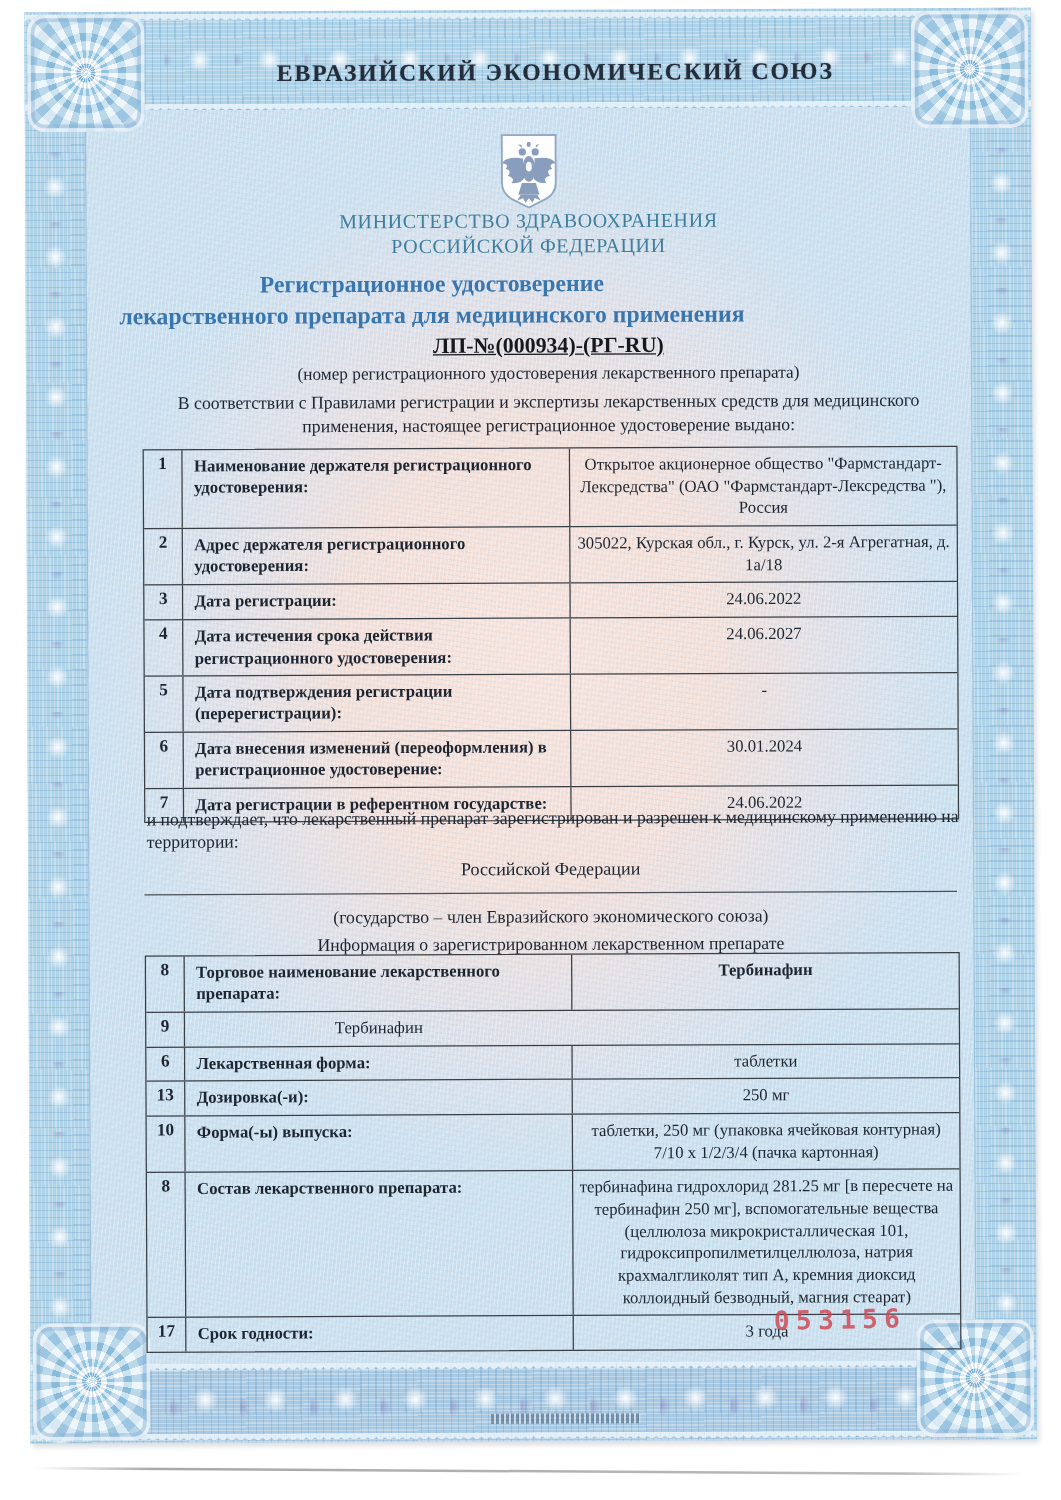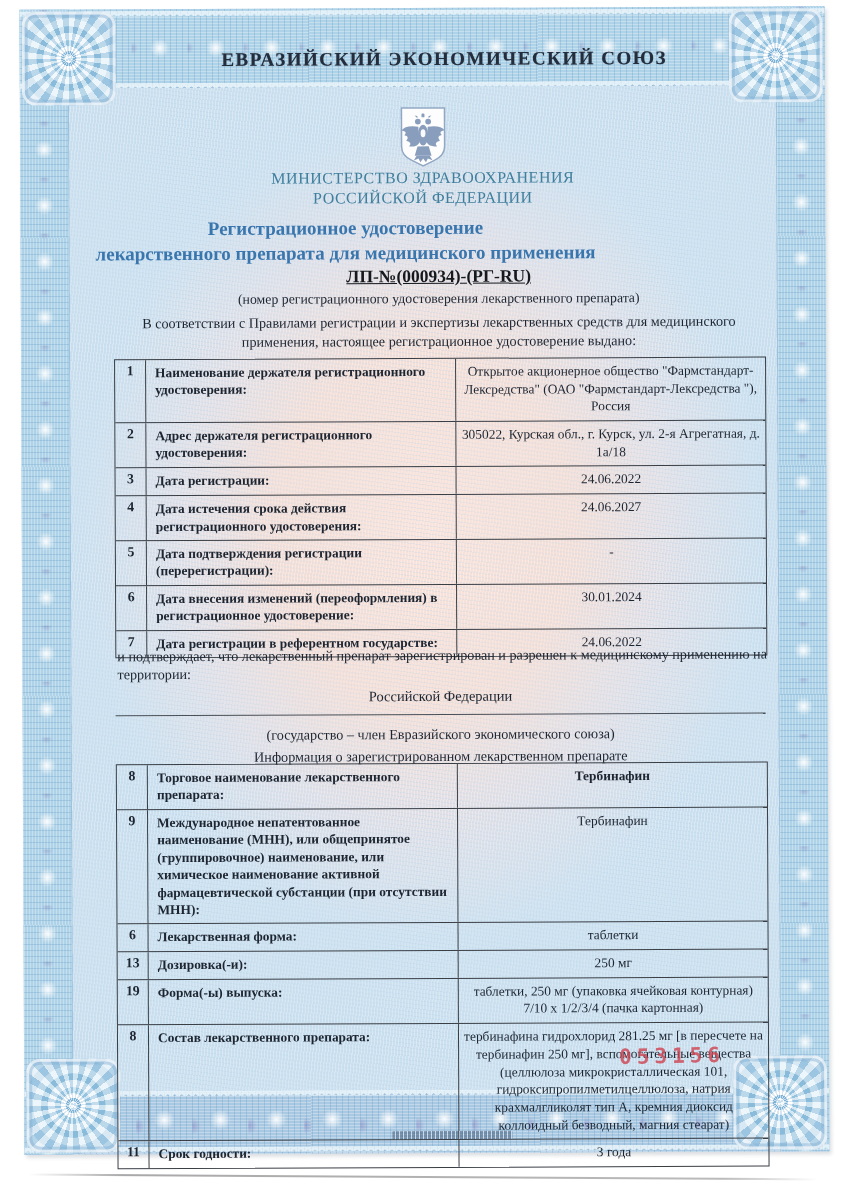--- a/index.html
+++ b/index.html
@@ -215,45 +215,44 @@
     <div class="info-heading">Информация о зарегистрированном лекарственном препарате</div>
 
     <div class="tbl tbl2">
         <div class="trow">
           <div class="c-num">8</div>
           <div class="c-label">Торговое наименование лекарственного препарата:</div>
           <div class="c-val b">Тербинафин</div>
         </div>
         <div class="trow">
           <div class="c-num">9</div>
-          <div class="c-label">Международное непатентованное наименование (МНН), или общепринятое (группировочное) наименование, или химическое наименование активной фармацевтической субстанции (при отсутствии МНН):</div>
           <div class="c-val">Тербинафин</div>
         </div>
         <div class="trow">
           <div class="c-num">6</div>
           <div class="c-label">Лекарственная форма:</div>
           <div class="c-val">таблетки</div>
         </div>
         <div class="trow">
           <div class="c-num">13</div>
           <div class="c-label">Дозировка(-и):</div>
           <div class="c-val">250 мг</div>
         </div>
         <div class="trow">
-          <div class="c-num">19</div>
+          <div class="c-num">10</div>
           <div class="c-label">Форма(-ы) выпуска:</div>
           <div class="c-val">таблетки, 250 мг (упаковка ячейковая контурная) 7/10 х 1/2/3/4 (пачка картонная)</div>
         </div>
         <div class="trow">
           <div class="c-num">8</div>
           <div class="c-label">Состав лекарственного препарата:</div>
           <div class="c-val">тербинафина гидрохлорид 281.25 мг [в пересчете на тербинафин 250 мг], вспомогательные вещества (целлюлоза микрокристаллическая 101, гидроксипропилметилцеллюлоза, натрия крахмалгликолят тип А, кремния диоксид коллоидный безводный, магния стеарат)</div>
         </div>
         <div class="trow">
-          <div class="c-num">11</div>
+          <div class="c-num">17</div>
           <div class="c-label">Срок годности:</div>
           <div class="c-val">3 года</div>
         </div>
       </div>
   </div>
 
   <div class="serial">053156</div>
 
   <div class="imprint"></div>
 </div>

